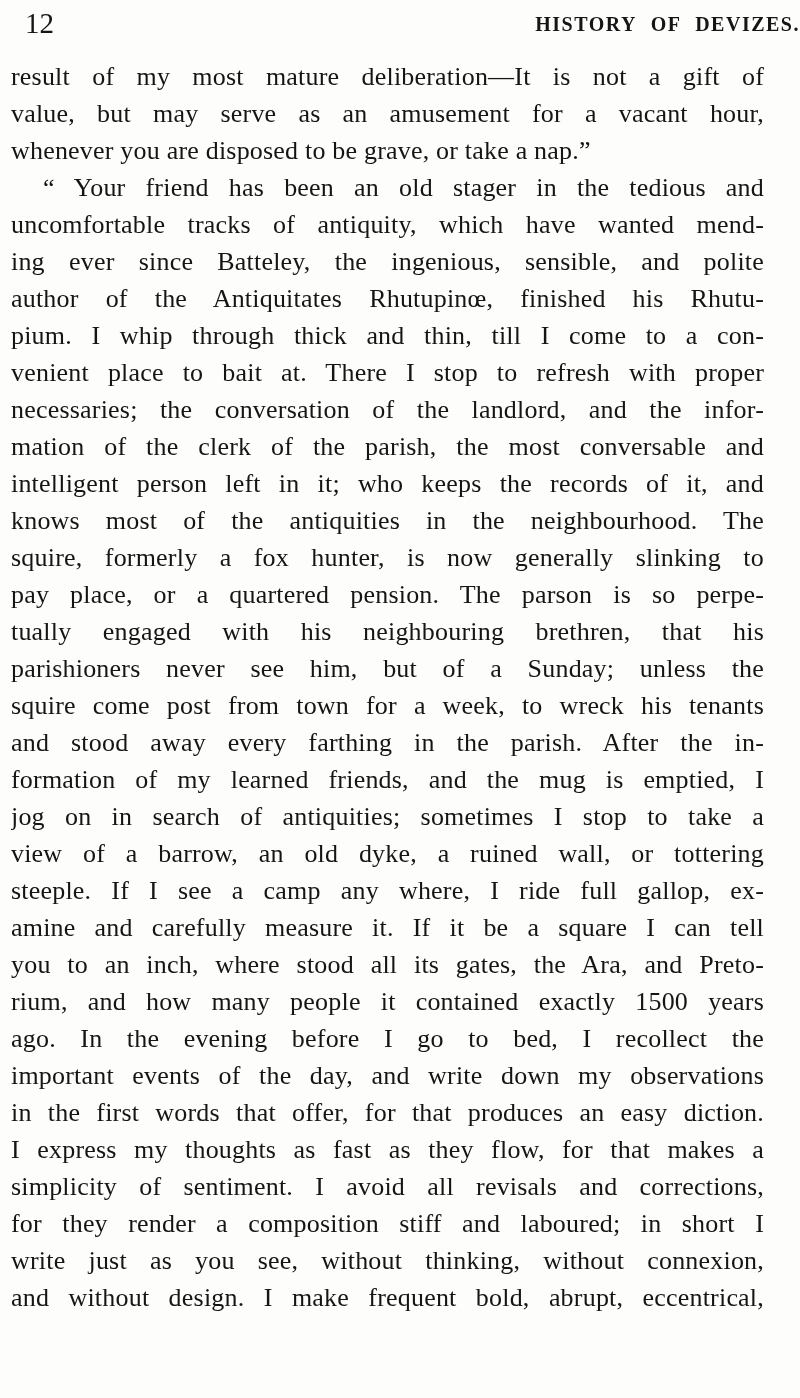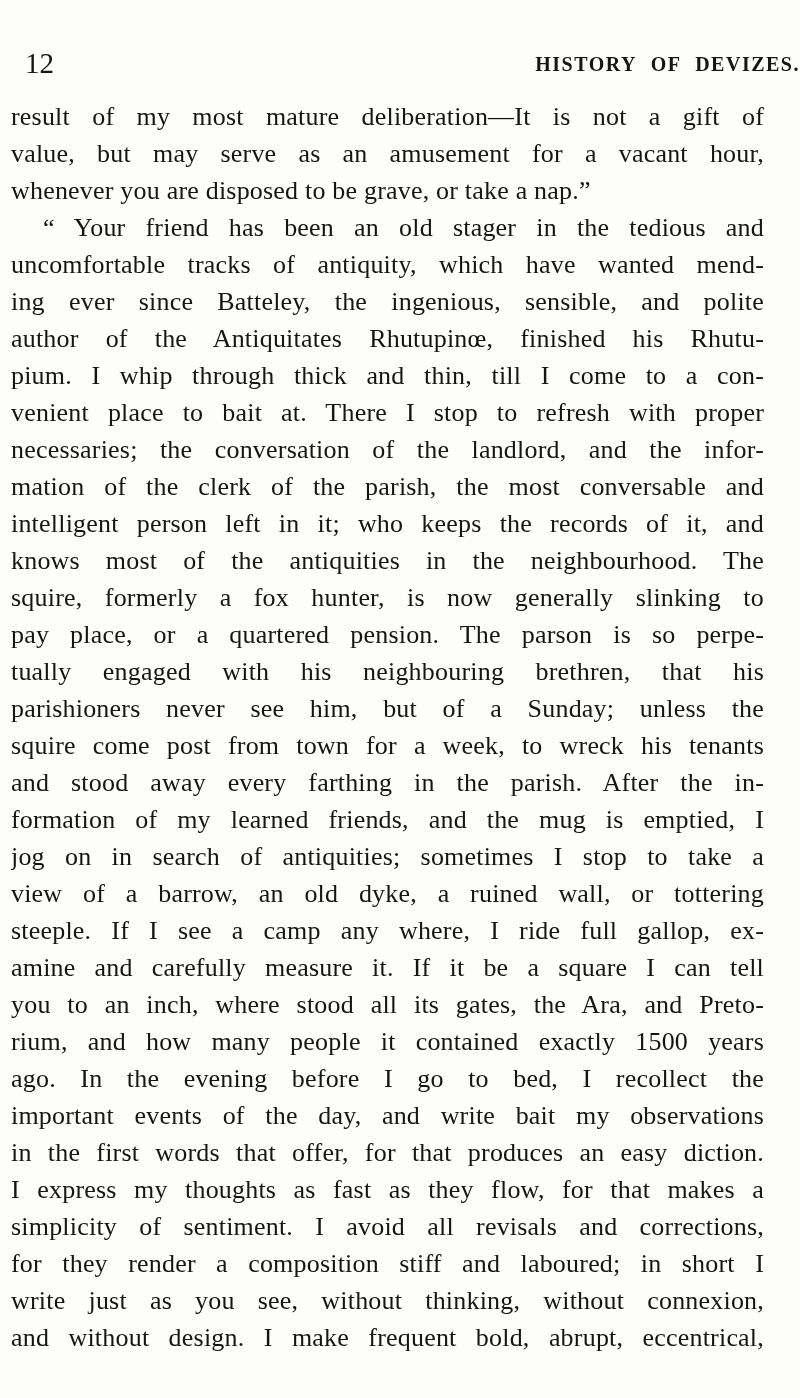--- a/index.html
+++ b/index.html
@@ -15,21 +15,20 @@
     overflow: hidden;
   }
   .page {
     position: relative;
     width: 800px;
     height: 1398px;
   }
   .page-header {
     position: relative;
     height: 46px;
-    margin-top: 40px;
   }
   .page-number {
     position: absolute;
     left: 25px;
     top: 8px;
     font-size: 29px;
     line-height: 30px;
   }
   .running-head {
     position: absolute;
@@ -94,21 +93,21 @@
     <div class="line">squire come post from town for a week, to wreck his tenants</div>
     <div class="line">and stood away every farthing in the parish.  After the in-</div>
     <div class="line">formation of my learned friends, and the mug is emptied, I</div>
     <div class="line">jog on in search of antiquities; sometimes I stop to take a</div>
     <div class="line">view of a barrow, an old dyke, a ruined wall, or tottering</div>
     <div class="line">steeple.  If I see a camp any where, I ride full gallop, ex-</div>
     <div class="line">amine and carefully measure it.  If it be a square I can tell</div>
     <div class="line">you to an inch, where stood all its gates, the Ara, and Preto-</div>
     <div class="line">rium, and how many people it contained exactly 1500 years</div>
     <div class="line">ago.  In the evening before I go to bed, I recollect the</div>
-    <div class="line">important events of the day, and write bait my observations</div>
+    <div class="line">important events of the day, and write down my observations</div>
     <div class="line">in the first words that offer, for that produces an easy diction.</div>
     <div class="line">I express my thoughts as fast as they flow, for that makes a</div>
     <div class="line">simplicity of sentiment.  I avoid all revisals and corrections,</div>
     <div class="line">for they render a composition stiff and laboured; in short I</div>
     <div class="line">write just as you see, without thinking, without connexion,</div>
     <div class="line">and without design.  I make frequent bold, abrupt, eccentrical,</div>
   </main>
 
 </div>
 

